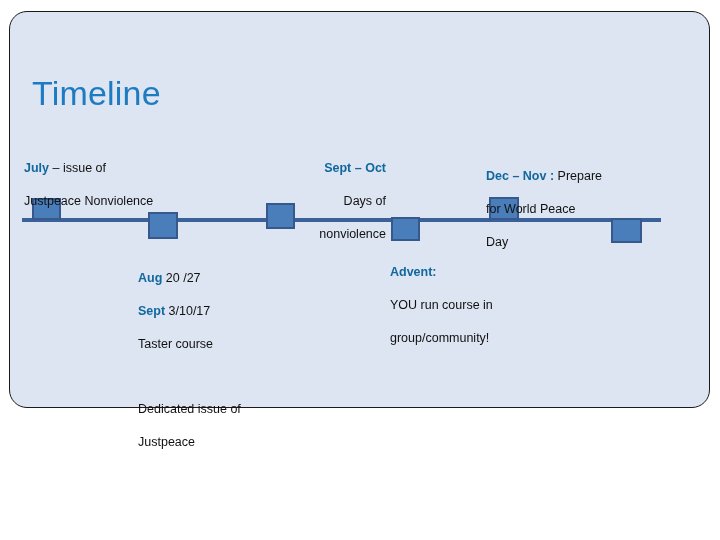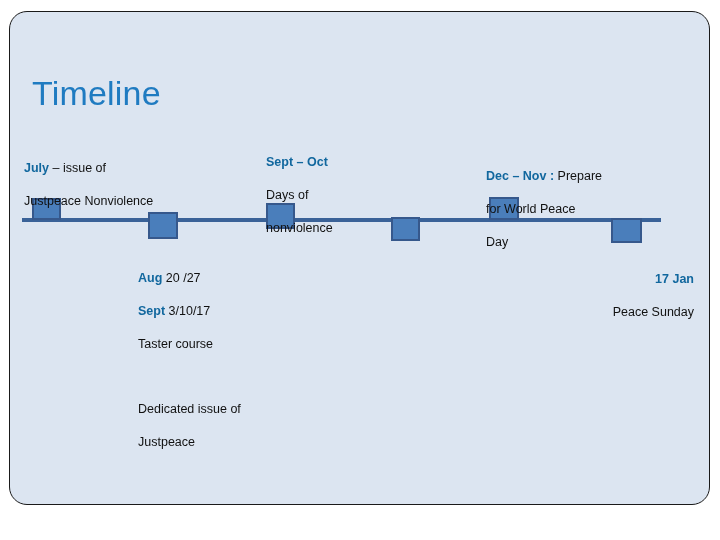--- a/index.html
+++ b/index.html
@@ -11,21 +11,21 @@
     width: 720px;
     height: 540px;
     overflow: hidden;
     font-family: "Liberation Sans", sans-serif;
   }
   #slide {
     position: absolute;
     left: 9px;
     top: 11px;
     width: 701px;
-    height: 494px;
+    height: 397px;
     background: #dce5f1;
     border: 1px solid #1a1a1a;
     border-radius: 18px;
     box-sizing: border-box;
   }
   #slide-title {
     position: absolute;
     left: 22px;
     top: 62px;
     font-size: 34px;
@@ -80,40 +80,41 @@
   <div class="marker" style="left:256px; top:191px; width:29px; height:26px;"></div>
   <div class="marker" style="left:381px; top:205px; width:29px; height:24px;"></div>
   <div class="marker" style="left:479px; top:185px; width:30px; height:23px;"></div>
   <div class="marker" style="left:601px; top:206px; width:31px; height:25px;"></div>
 
   <div class="tblock" style="left:14px; top:131px; width:185px;">
     <span class="ln"><span class="hl">July</span><span> – issue of</span></span>
     <span class="ln">Justpeace Nonviolence</span>
   </div>
 
-  <div class="tblock" style="left:256px; top:125px; width:120px;">
+  <div class="tblock" style="left:256px; top:131px; width:120px;text-align:right;">
     <span class="ln"><span class="hl">Sept – Oct</span></span>
     <span class="ln">Days of</span>
     <span class="ln">nonviolence</span>
   </div>
 
   <div class="tblock" style="left:476px; top:139px; width:170px;">
     <span class="ln"><span class="hl">Dec – Nov :</span><span> Prepare</span></span>
     <span class="ln">for World Peace</span>
     <span class="ln">Day</span>
   </div>
 
   <div class="tblock" style="left:128px; top:241px; width:175px;">
     <span class="ln"><span class="hl">Aug</span><span>  20 /27</span></span>
     <span class="ln"><span class="hl">Sept</span><span> 3/10/17</span></span>
     <span class="ln">Taster course</span>
     <span class="ln" style="height:16px;">&nbsp;</span>
     <span class="ln">Dedicated issue of</span>
     <span class="ln">Justpeace</span>
   </div>
 
+  <div class="tblock" style="left:380px; top:235px; width:160px;">
+    <span class="ln"><span class="hl">Advent:</span></span>
+    <span class="ln">YOU run course in</span>
+    <span class="ln">group/community!</span>
+  </div>
 
-  <div class="tblock right" style="left:500px; top:242px; width:184px;">
-    <span class="ln"><span class="hl">17 Jan</span></span>
-    <span class="ln">Peace Sunday</span>
-  </div>
 
 </div>
 
 </body></html>

